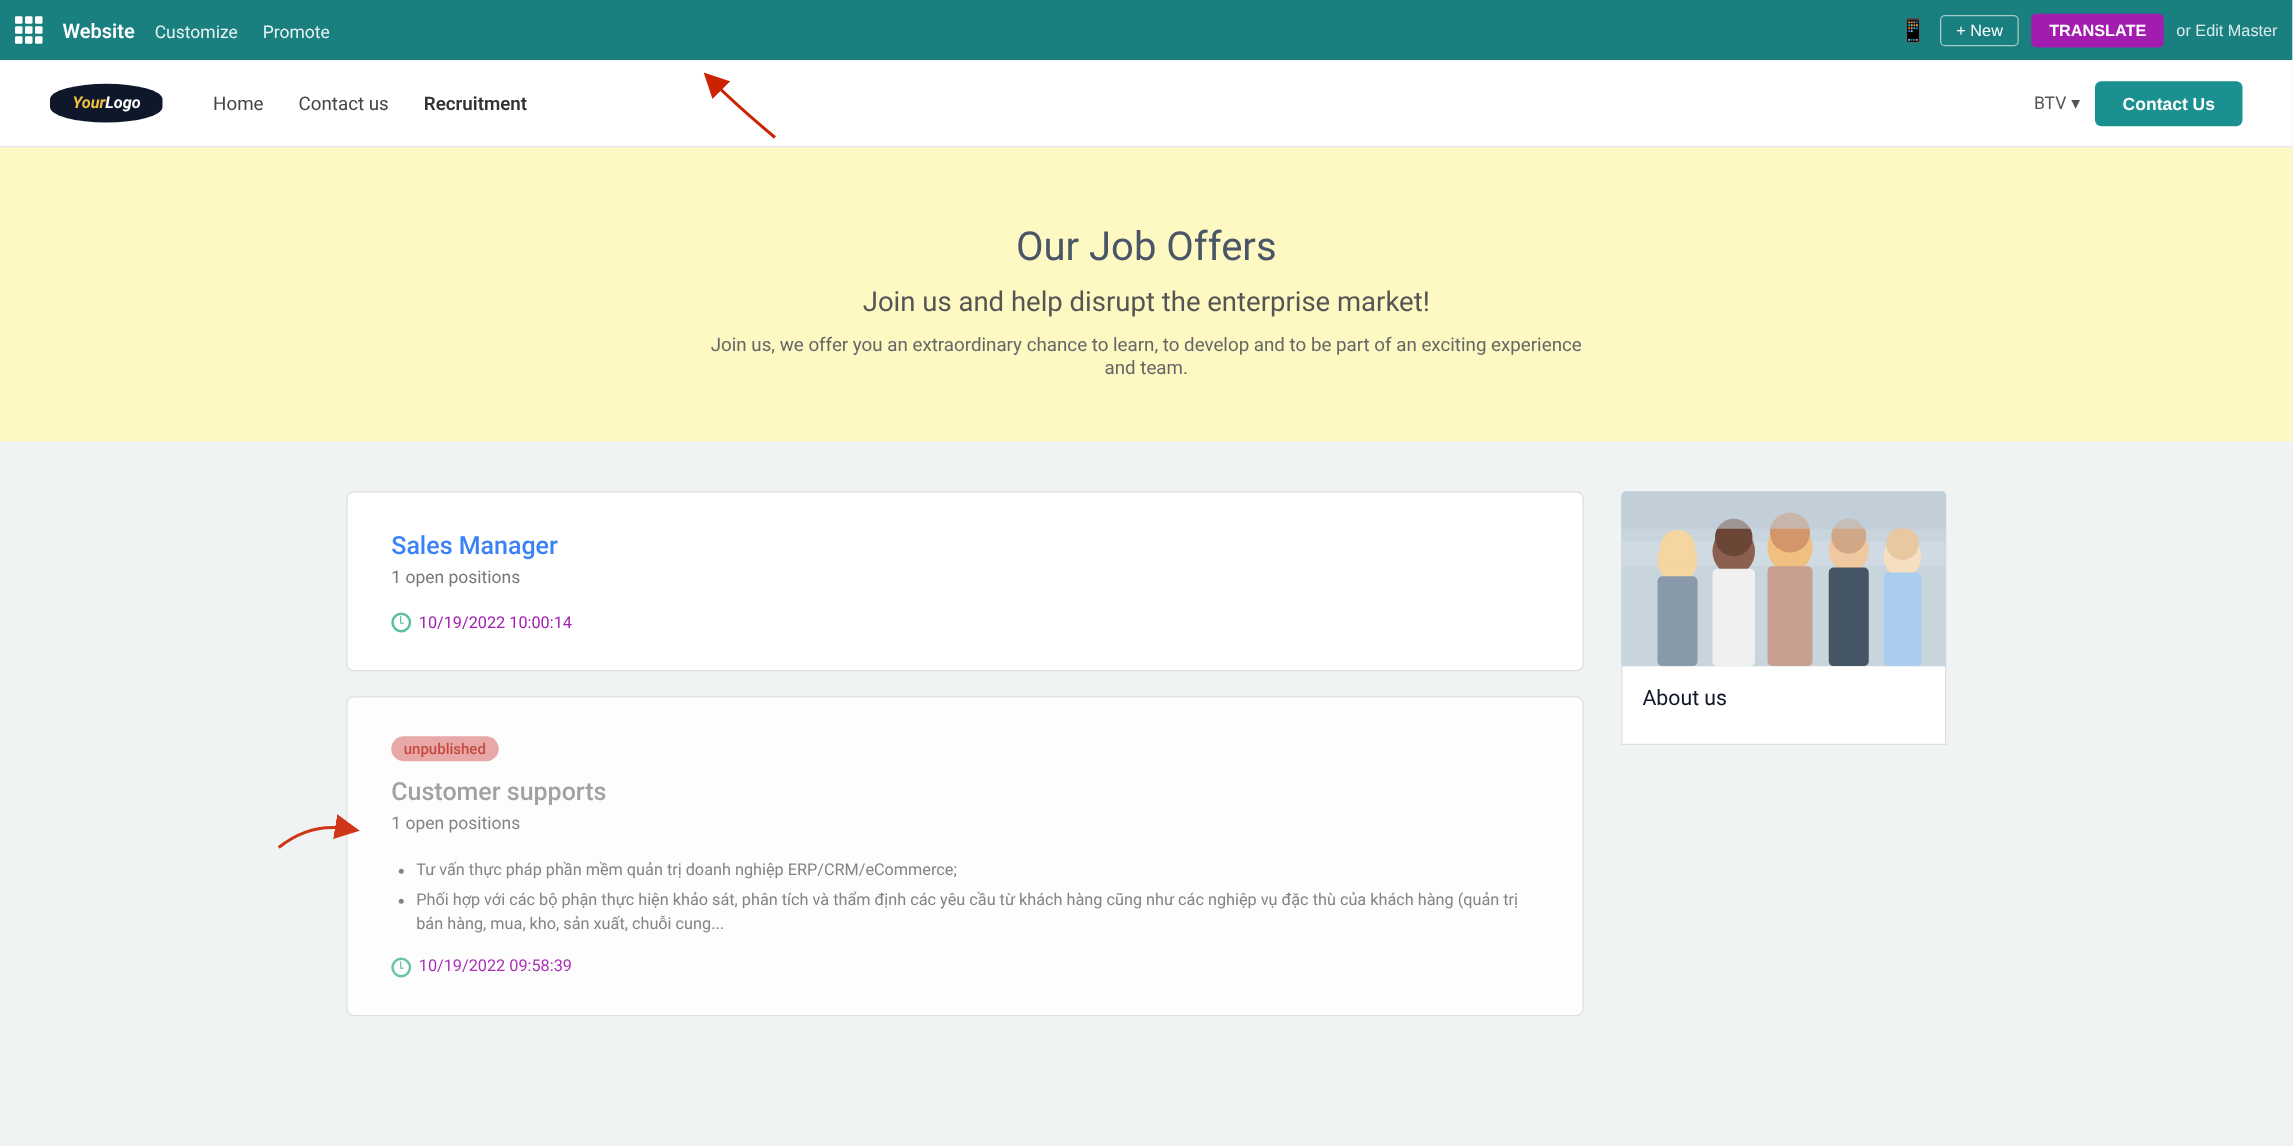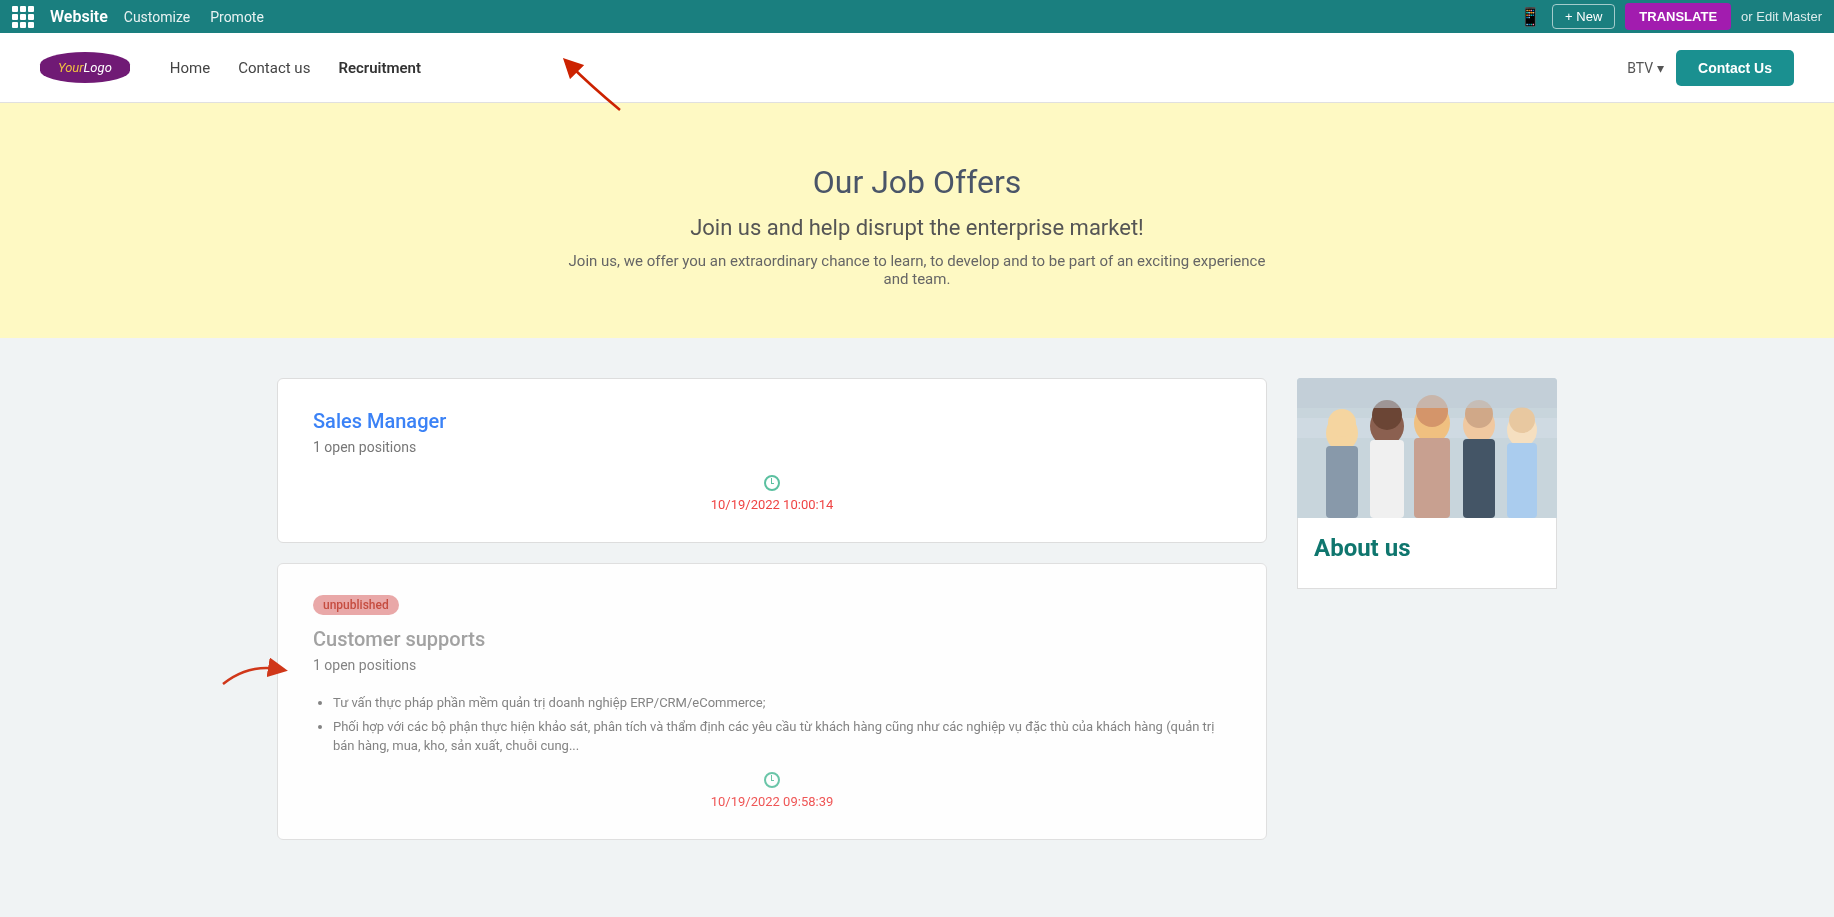--- a/index.html
+++ b/index.html
@@ -1,21 +1,21 @@
 <!DOCTYPE html>
 <html><head>
   <meta charset="utf-8">
   <style>
     * { box-sizing: border-box; margin: 0; padding: 0; }
     body { font-family: -apple-system, BlinkMacSystemFont, 'Segoe UI', Roboto, sans-serif; background: #f0f3f4; }
 
     
     .admin-bar {
       background: #1a7f7f;
-      height: 33px;
+      height: 48px;
       display: flex;
       align-items: center;
       padding: 0 12px;
       gap: 20px;
       position: relative;
     }
     .admin-bar-left {
       display: flex;
       align-items: center;
       gap: 16px;
@@ -89,27 +89,27 @@
       border-bottom: 1px solid #e0e0e0;
       padding: 0 40px;
       display: flex;
       align-items: center;
       height: 70px;
     }
     .logo-area {
       margin-right: 40px;
     }
     .logo-oval {
-      background: #701a75;
+      background: #0f172a;
       border-radius: 50% / 40%;
       padding: 8px 18px;
       color: white;
       font-size: 13px;
       font-style: italic;
-      font-weight: 400;
+      font-weight: 700;
       display: inline-block;
     }
     .logo-oval span { color: #f0c040; }
     .nav-links {
       display: flex;
       gap: 28px;
       flex: 1;
       align-items: center;
     }
     .nav-links a {
@@ -207,22 +207,21 @@
     .job-positions {
       font-size: 14px;
       color: #777;
       margin-bottom: 20px;
     }
     .job-date {
       display: flex;
       align-items: center;
       gap: 6px;
       font-size: 13px;
-      color: #ef4444;
-      flex-direction: column;
+      color: #a21caf;
     }
     .clock-icon {
       width: 16px; height: 16px;
       border: 2px solid #5bc0a0;
       border-radius: 50%;
       display: inline-flex;
       align-items: center;
       justify-content: center;
       position: relative;
       flex-shrink: 0;
@@ -278,23 +277,23 @@
       position: relative;
       overflow: hidden;
     }
     .about-us-box {
       background: white;
       border: 1px solid #ddd;
       border-top: none;
       padding: 16px;
     }
     .about-us-title {
-      font-size: 24px;
-      font-weight: 700;
-      color: #0f766e;
+      font-size: 17px;
+      font-weight: 400;
+      color: #0f172a;
       margin-bottom: 10px;
     }
     .about-us-text {
       font-size: 13px;
       color: #777;
       line-height: 1.6;
     }
 
     
     .red-arrow-nav {

